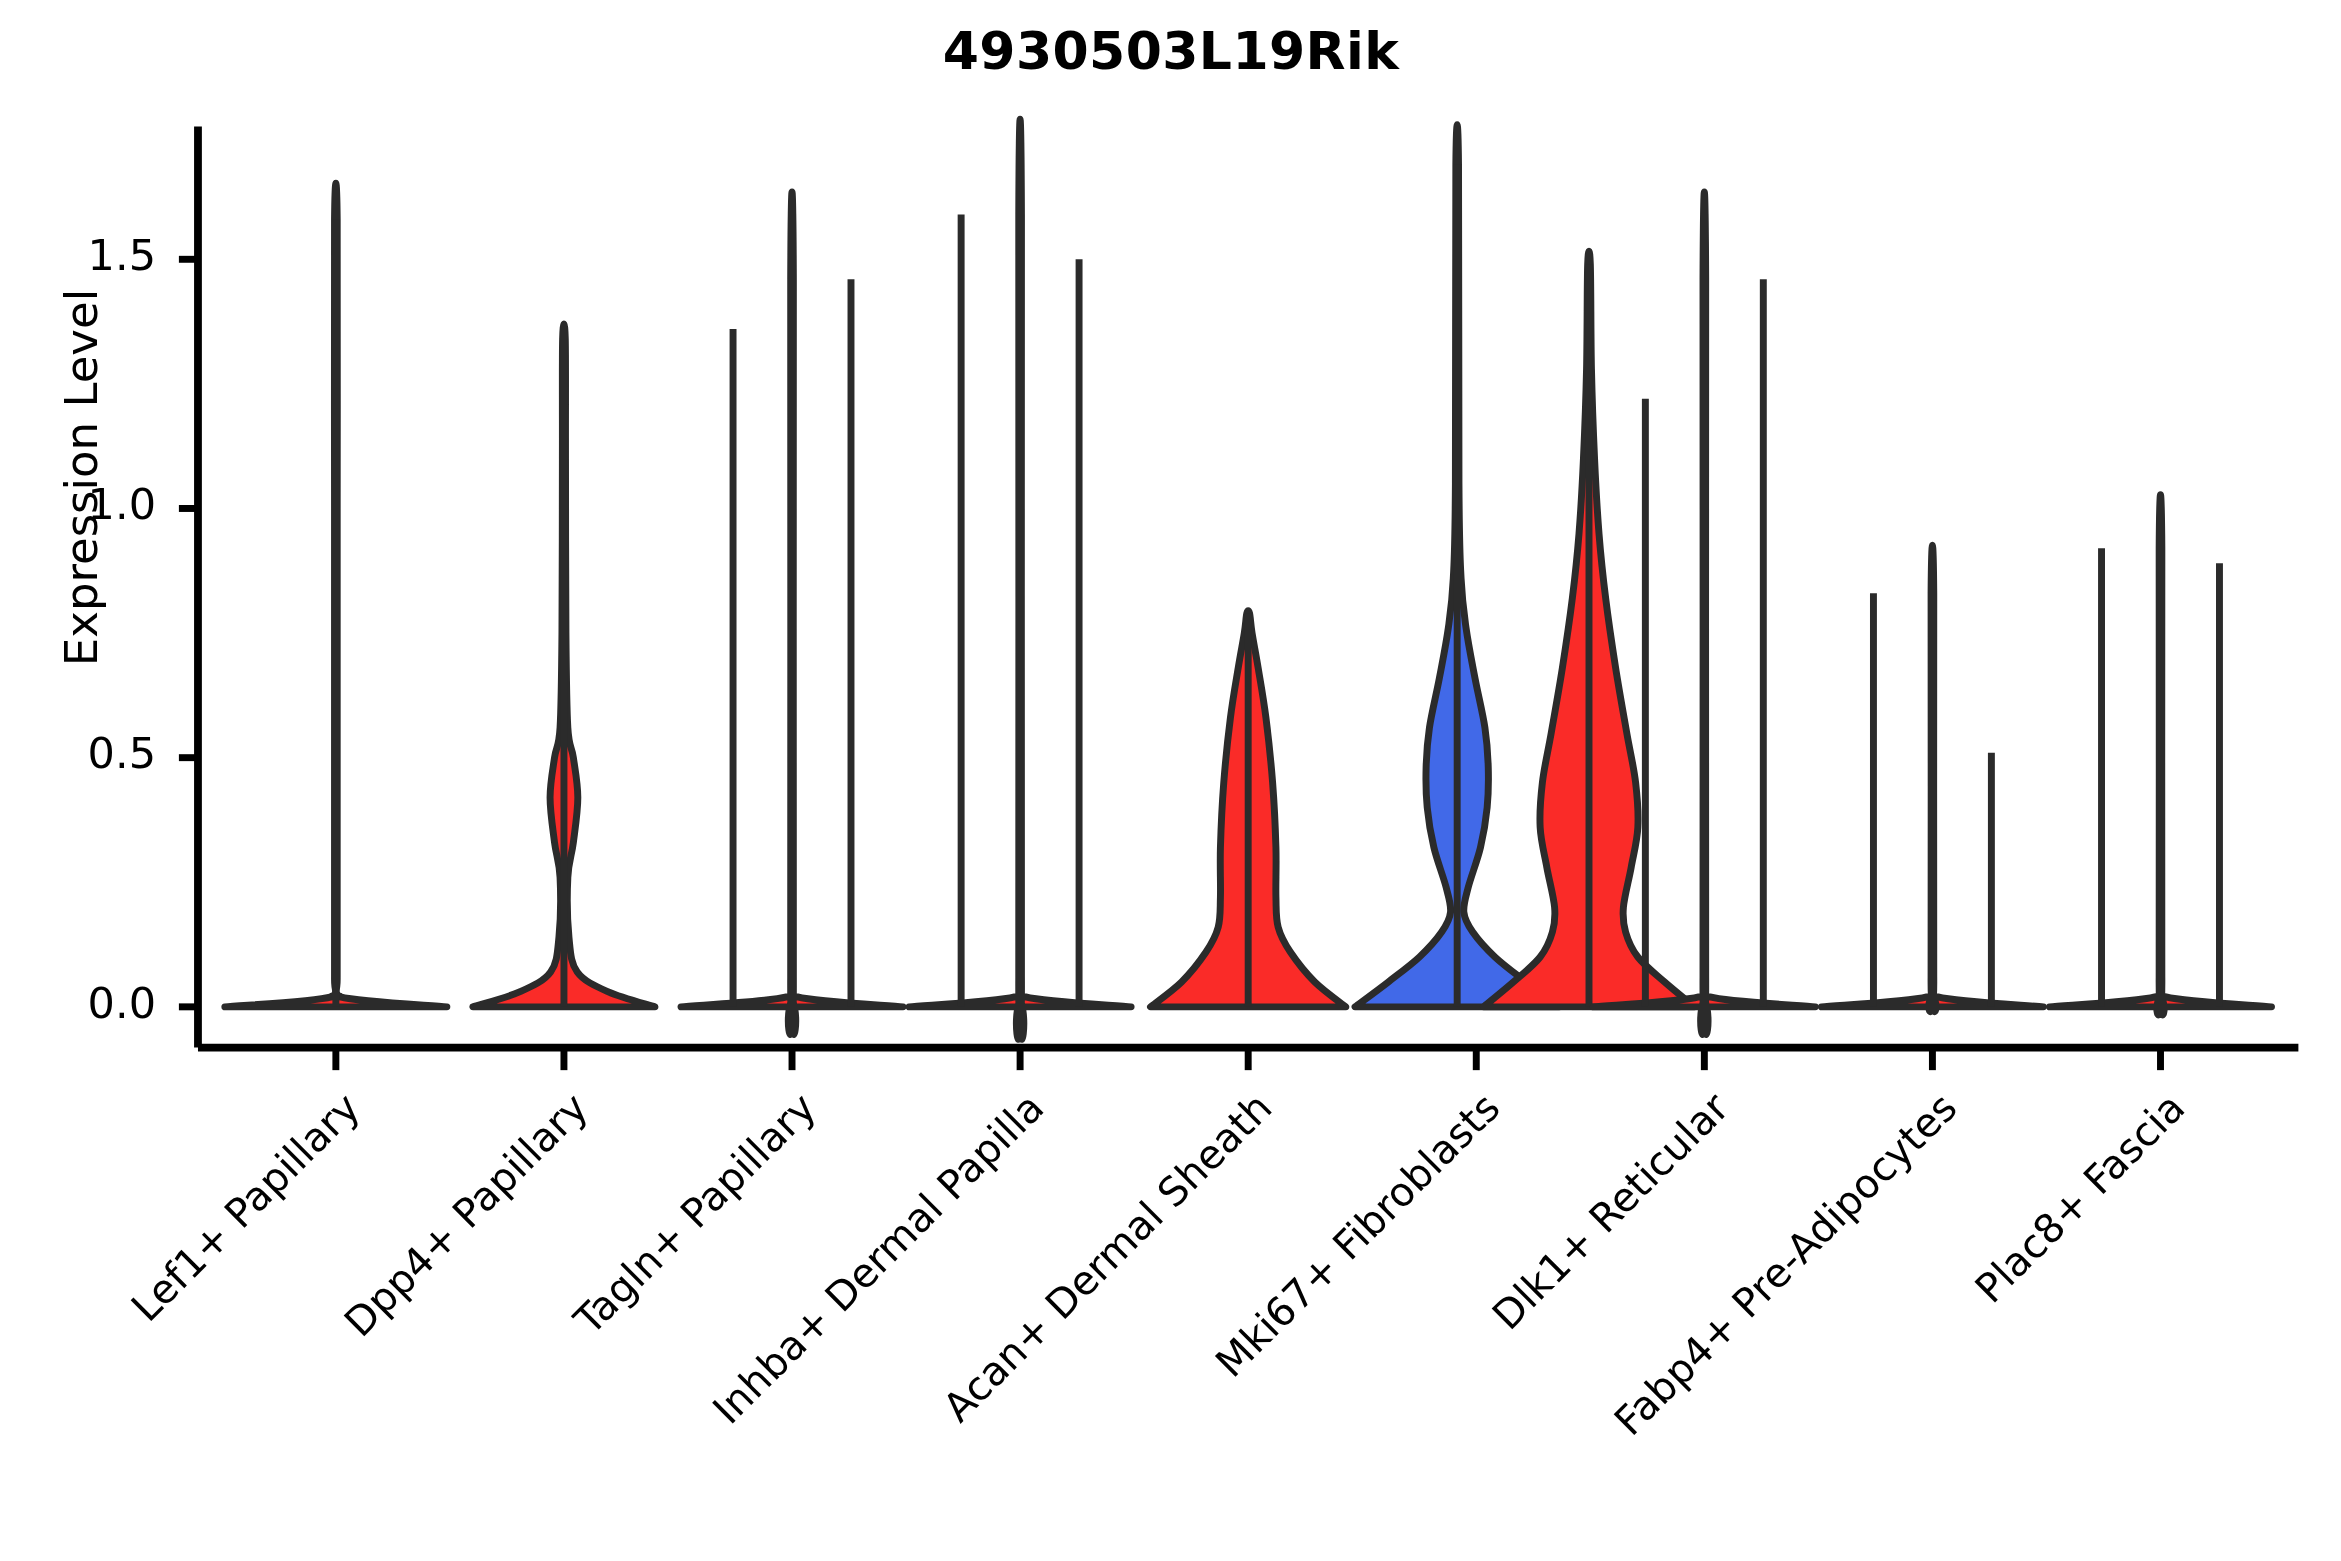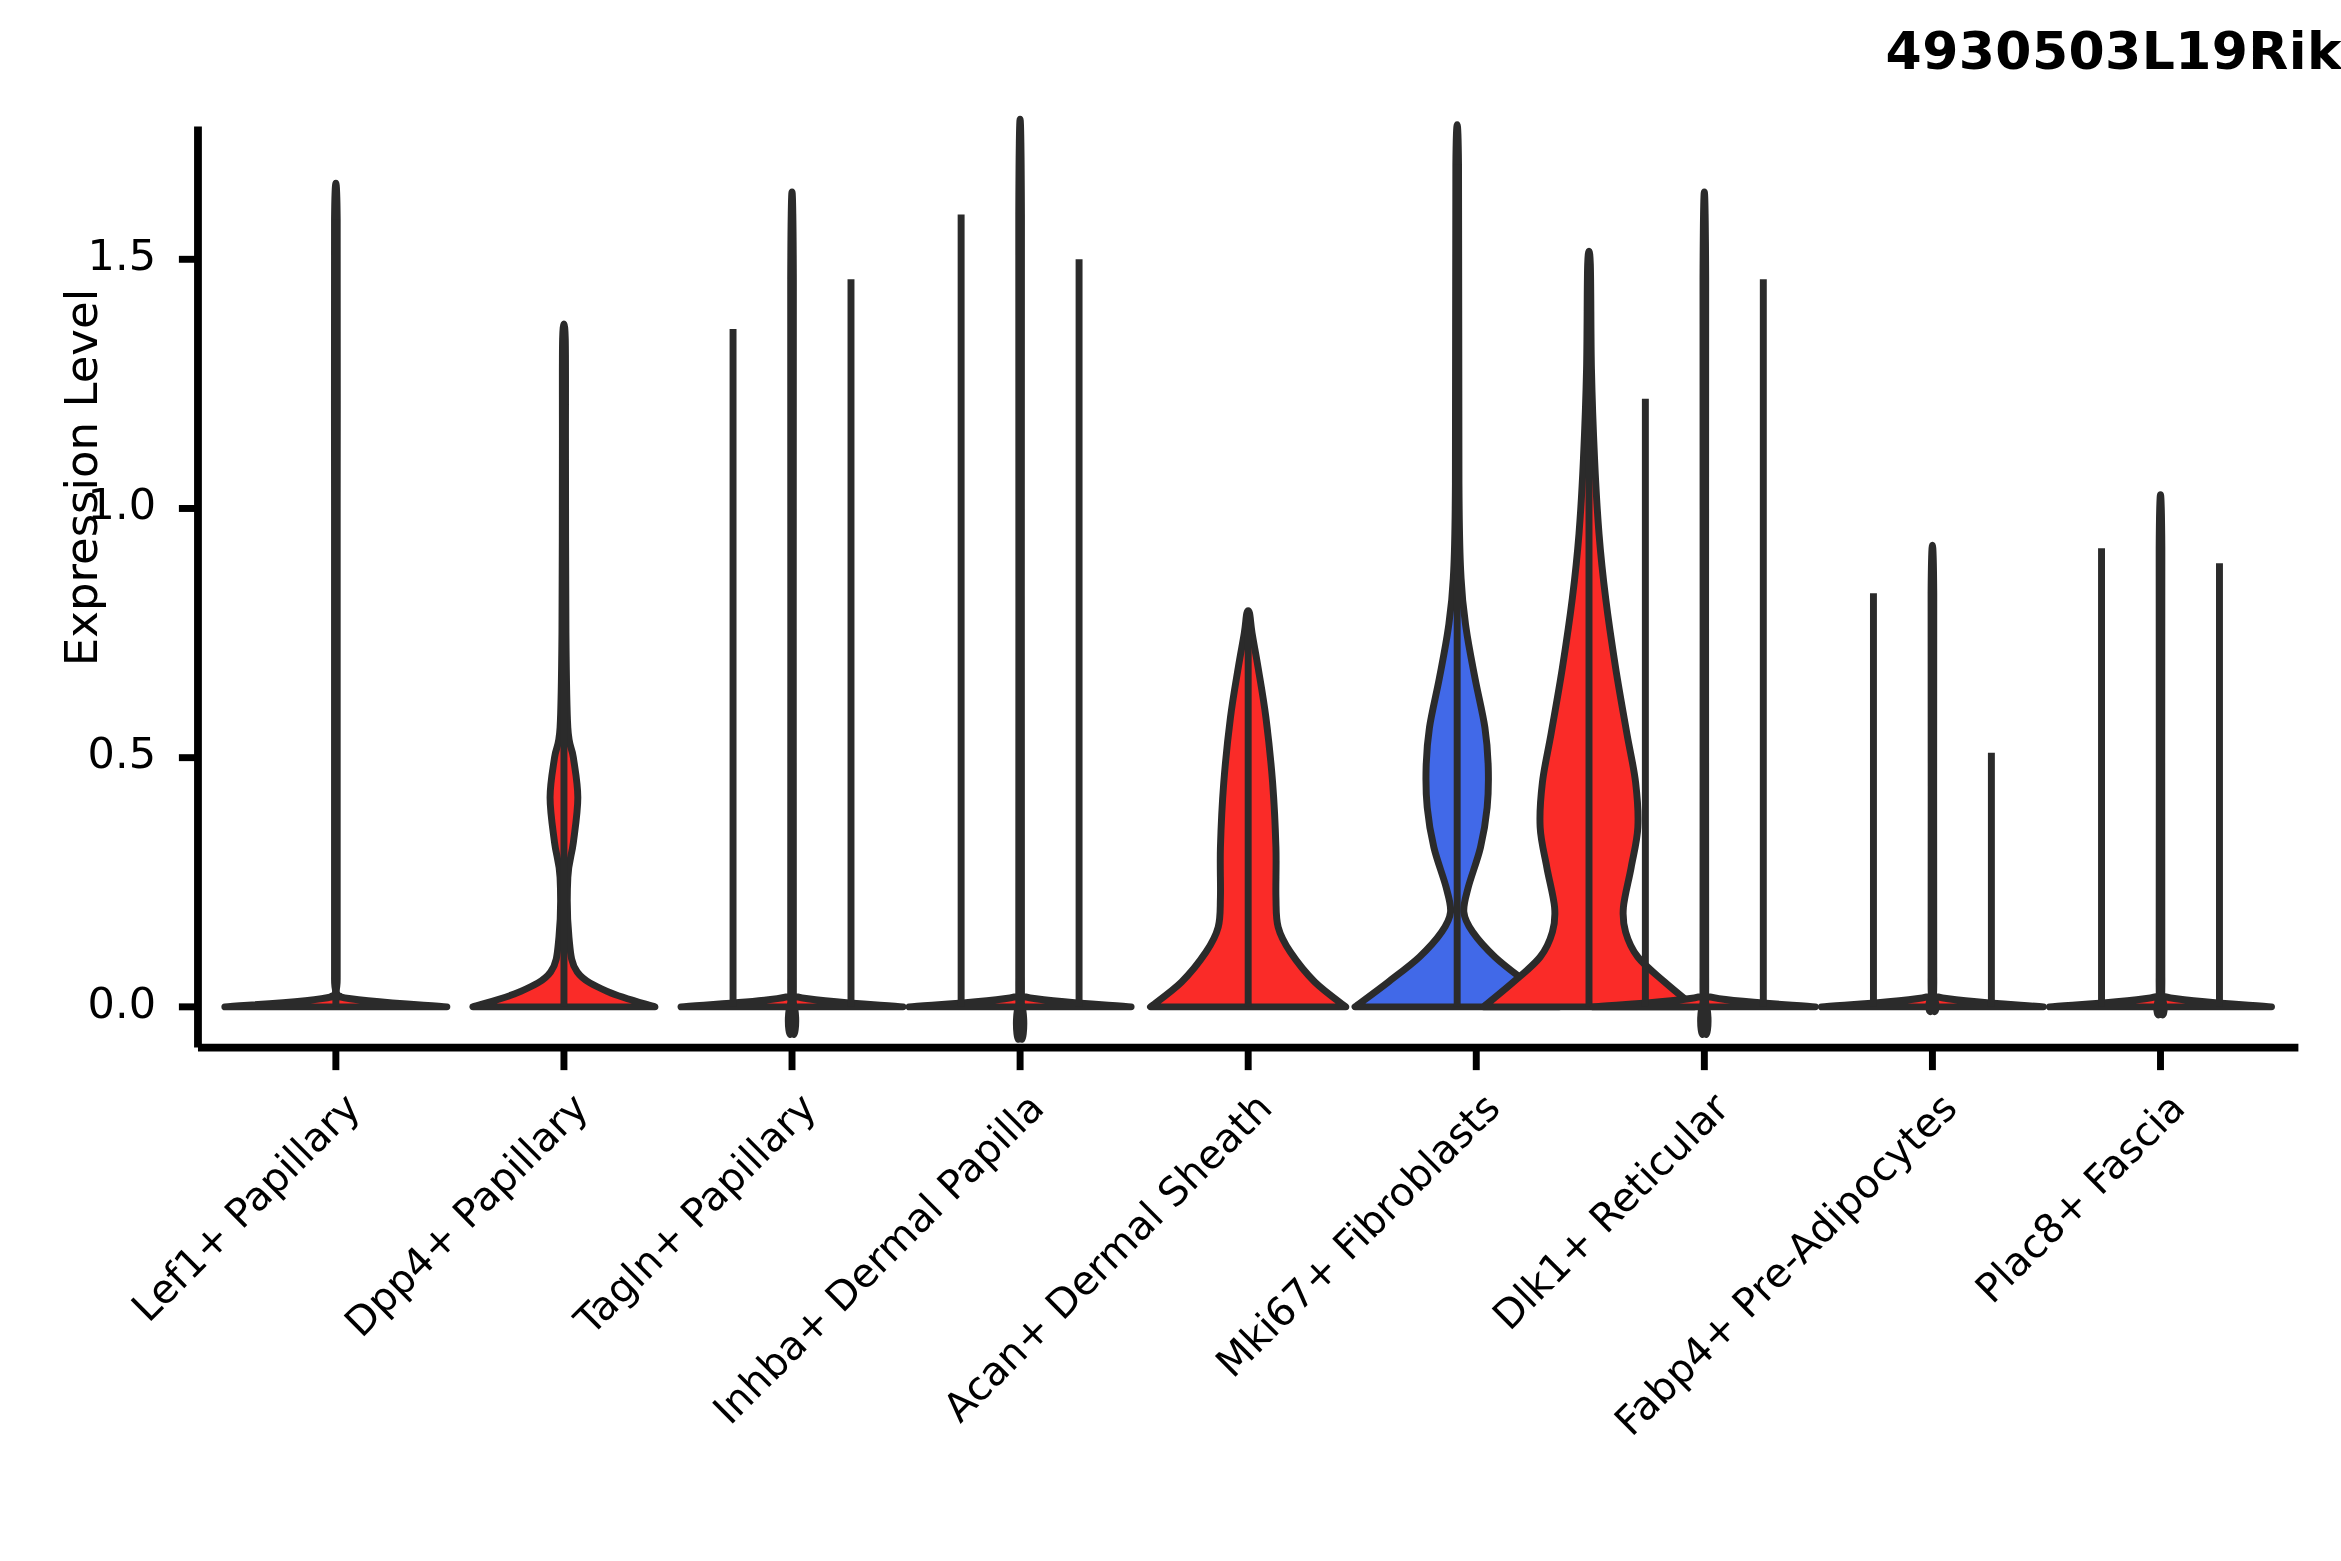--- a/index.html
+++ b/index.html
@@ -1,20 +1,20 @@
 <!DOCTYPE html>
 <html style="font-size:14px"><head>
 <meta charset="utf-8">
 <style>
   html,body{margin:0;padding:0;background:#ffffff;}
   body{width:2342px;height:1561px;font-family:"DejaVu Sans",sans-serif;overflow:hidden;}
   #root{position:relative;width:2342px;height:1561px;background:#fff;}
 
   #title{
-    position:absolute; left:0; top:21px; width:2342px; text-align:right;
+    position:absolute; left:0; top:21px; width:2342px; text-align:center;
     font-family:"DejaVu Sans",sans-serif; font-weight:bold; font-size:52px;
     color:#000; letter-spacing:0.4px;
   }
 
   #ylabel{
     position:absolute; left:-222px; top:451px; width:607px; text-align:center;
     transform:rotate(-90deg); transform-origin:center center;
     font-size:45px; color:#000; font-family:"DejaVu Sans",sans-serif;
   }
 

